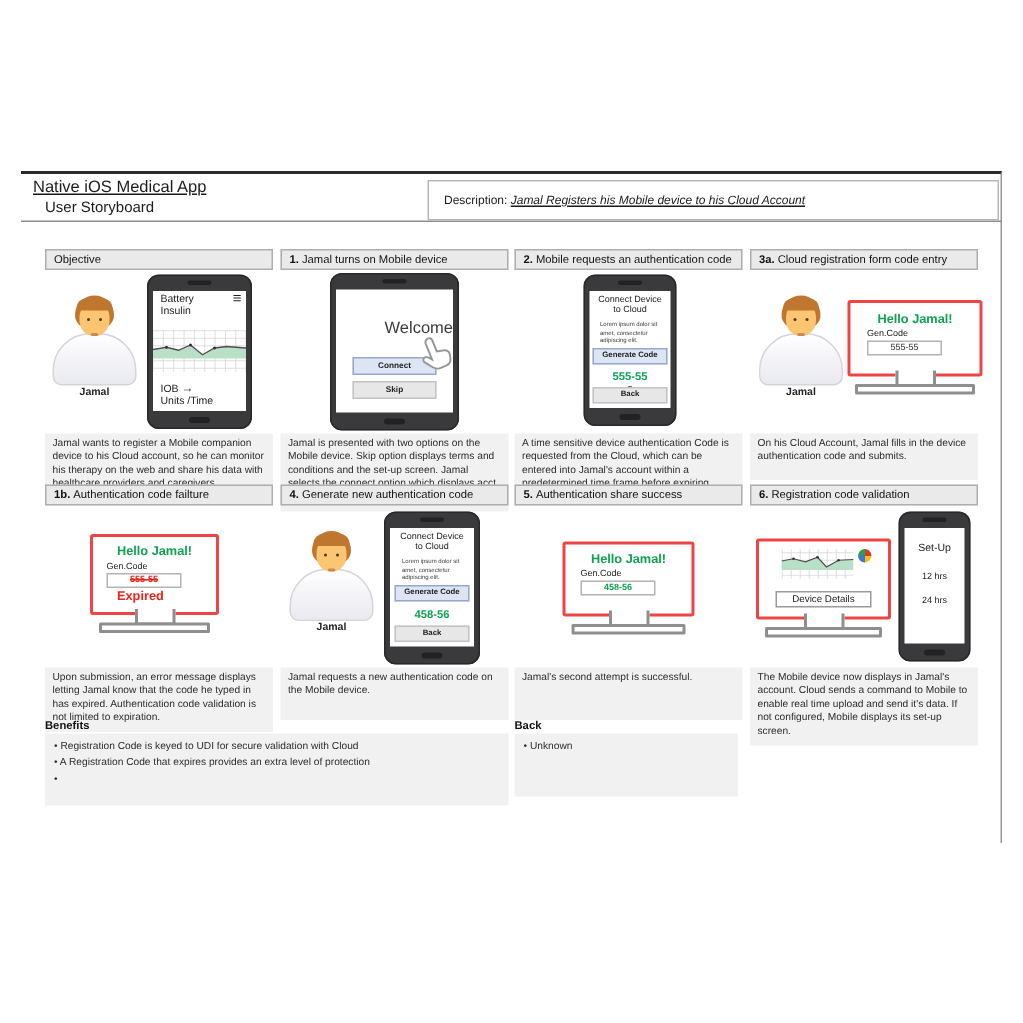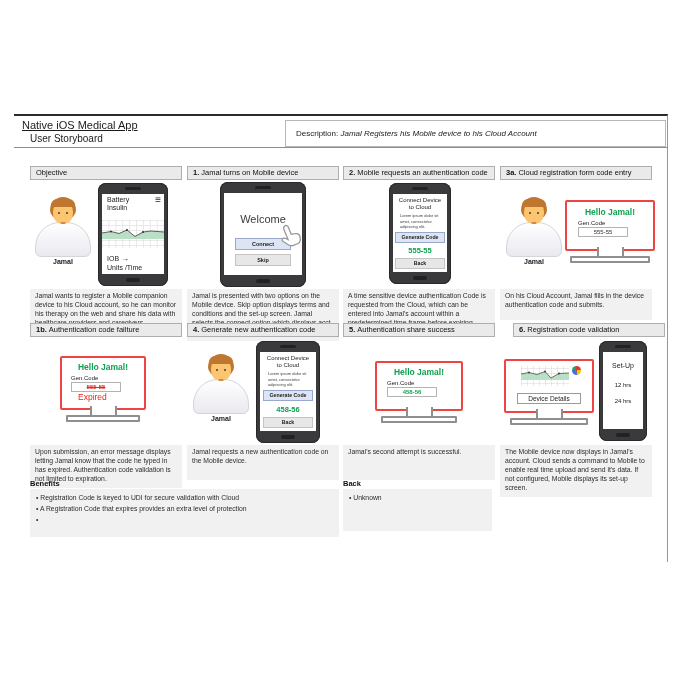--- a/index.html
+++ b/index.html
@@ -6,21 +6,21 @@
   body{width:682px;height:682px;background:#fff;position:relative;
        font-family:"Liberation Sans","DejaVu Sans",sans-serif;color:#222;}
   .abs{position:absolute;}
 
   
   .sheet{left:14px;top:114px;width:653px;height:446px;border-top:2px solid #2b2b2b;border-right:1px solid #979797;}
   .divider{left:14px;top:147px;width:654px;height:1px;background:#8d8d8d;}
   .app-title{left:22px;top:119px;font-size:11px;text-decoration:underline;color:#1b1b1b;}
   .subtitle{left:30px;top:133px;font-size:10px;color:#1b1b1b;}
   .desc-box{left:285px;top:120px;width:369px;height:25px;border:1px solid #b7b7b7;font-size:8px;line-height:25px;padding-left:10px;color:#1b1b1b;white-space:nowrap;overflow:hidden;}
-  .desc-box i{font-style:italic;}
+  .desc-box i{font-style:italic;text-decoration:underline;}
 
   
   .step-header{width:145px;height:12px;background:#eaeaea;border:1px solid #aeaeae;font-size:7.5px;line-height:12px;padding-left:5px;color:#111;white-space:nowrap;overflow:hidden;}
   .step-header b:not(:empty){margin-right:2px;}
   .caption{width:142px;background:#f1f1f1;font-size:6.8px;line-height:1.32;padding:3px 5px 4px 5px;color:#2c2c2c;min-height:24px;}
 
   
   .phone{background:#3a3a3c;border-radius:8px;box-shadow:inset 0 0 0 1px #28282a;}
   .speaker{position:absolute;top:4px;left:50%;transform:translateX(-50%);width:16px;height:3px;border-radius:2px;background:#222224;}
   .home{position:absolute;bottom:4px;left:50%;transform:translateX(-50%);width:14px;height:4px;border-radius:2px;background:#222224;}
@@ -31,21 +31,21 @@
 
   
   .monitor{border:2px solid #ef4444;background:#fff;border-radius:2px;}
   .mon-neck{border:2px solid #8f8f8f;border-top:none;background:#fff;}
   .mon-base{border:2px solid #8f8f8f;background:#fff;height:3px;border-radius:1px;}
   .greeting{font-size:8.5px;font-weight:bold;color:#0fa251;text-align:center;margin-top:5px;}
   .code-label{font-size:6px;color:#222;margin:3px 0 1px 11px;}
   .code-input{margin-left:11px;width:48px;height:8px;border:1px solid #b3b3b3;font-size:6px;line-height:8px;text-align:center;color:#333;}
   .code-input.green{color:#0fa251;font-weight:bold;}
   .code-input.red{color:#e8251c;font-weight:bold;text-decoration:line-through;}
-  .expired{font-size:8.5px;font-weight:normal;color:#e8251c;margin:0 0 0 16px;}
+  .expired{font-size:8.5px;font-weight:bold;color:#e8251c;margin:0 0 0 16px;}
 
   .green-code{color:#0fa251;font-weight:bold;}
 
   
   .avatar{width:58px;text-align:center;}
   .av-fig{position:relative;width:58px;height:60px;margin:0 auto;}
   .hair{position:absolute;left:50%;top:0;transform:translateX(-50%);width:26px;height:22px;background:#bf772f;border-radius:13px 13px 9px 9px;}
   .face{position:absolute;left:50%;top:4px;transform:translateX(-50%);width:20px;height:23px;background:#fcc571;border-radius:48% 48% 46% 46%;}
   .face::before{content:"";position:absolute;top:-2px;left:-2px;right:-2px;height:8px;background:#bf772f;border-radius:11px 11px 3px 3px;}
   .face::after{content:"";position:absolute;top:11px;left:5px;width:2px;height:2px;border-radius:50%;background:#53361d;box-shadow:8px 0 0 #53361d;}
@@ -121,21 +121,21 @@
     </svg>
     <div class="phone-h1" style="position:absolute;left:5px;top:60px"><span>IOB</span> <span class="iob-arrow">→</span></div>
     <div class="phone-h1" style="position:absolute;left:5px;top:70px">Units /Time</div>
   </div>
   <div class="home"></div>
 </div>
 
 <div class="abs phone" style="left:220px;top:182px;width:86px;height:105px">
   <div class="speaker"></div>
   <div class="screen">
-    <div style="text-align:center;margin-top:20px;font-size:11px;color:#3a3a3a">Welcome</div>
+    <div style="text-align:right;margin-top:20px;font-size:11px;color:#3a3a3a">Welcome</div>
     <div class="btn" style="width:54px;height:10px;font-size:5.5px;line-height:10px;margin:13px auto 0">Connect</div>
     <div class="btn gray" style="width:54px;height:10px;font-size:5.5px;line-height:10px;margin:4px auto 0">Skip</div>
   </div>
   <div class="home"></div>
 </div>
 <svg class="abs" style="left:278px;top:222px;transform:rotate(-22deg)" width="26" height="26" viewBox="0 0 18 18">
   <path d="M7.3 1.6 C8.4 1.2 9.3 2 9.3 3.2 L9.3 8.6 L11.9 9.2 C13.6 9.55 14.6 10.3 14.4 12 C14.2 13.9 13.3 16.3 10.9 16.3 L7.9 16.3 C6.6 16.3 5.5 15.6 4.7 14.5 L2.3 11.2 C1.6 10.2 2.2 9 3.4 9.1 C4.1 9.2 4.7 9.7 5.1 10.2 L5.9 11.2 L5.9 3.4 C5.9 2.4 6.4 1.9 7.3 1.6 Z" fill="#ffffff" stroke="#979797" stroke-width="0.9"></path>
 </svg>
 
 <div class="abs phone" style="left:389px;top:183px;width:62px;height:101px">
@@ -176,21 +176,21 @@
 <div class="abs mon-base" style="left:570px;top:256px;width:76px"></div>
 
 <div class="abs caption" style="left:30px;top:289px">Jamal wants to register a Mobile companion device to his Cloud account, so he can monitor his therapy on the web and share his data with healthcare providers and caregivers.</div>
 <div class="abs caption" style="left:187px;top:289px">Jamal is presented with two options on the Mobile device. Skip option displays terms and conditions and the set-up screen. Jamal selects the connect option which displays acct creation info with a code generator.</div>
 <div class="abs caption" style="left:343px;top:289px">A time sensitive device authentication Code is requested from the Cloud, which can be entered into Jamal's account within a predetermined time frame before expiring.</div>
 <div class="abs caption" style="left:500px;top:289px">On his Cloud Account, Jamal fills in the device authentication code and submits.</div>
 
 <div class="abs step-header" style="left:30px;top:323px"><b>1b.</b><span>Authentication code failture</span></div>
 <div class="abs step-header" style="left:187px;top:323px"><b>4.</b><span>Generate new authentication code</span></div>
 <div class="abs step-header" style="left:343px;top:323px"><b>5.</b><span>Authentication share success</span></div>
-<div class="abs step-header" style="left:513px;top:323px"><b>6.</b><span>Registration code validation</span></div>
+<div class="abs step-header" style="left:500px;top:323px"><b>6.</b><span>Registration code validation</span></div>
 
 <div class="abs monitor" style="left:60px;top:356px;width:82px;height:50px">
   <div class="greeting" style="margin-top:4px">Hello Jamal!</div>
   <div class="code-label" style="margin-left:9px">Gen.Code</div>
   <div class="code-input red" style="margin-left:9px">555-55</div>
   <div class="expired">Expired</div>
 </div>
 <div class="abs mon-neck" style="left:90px;top:406px;width:23px;height:9px"></div>
 <div class="abs mon-base" style="left:66px;top:415px;width:70px"></div>
 

